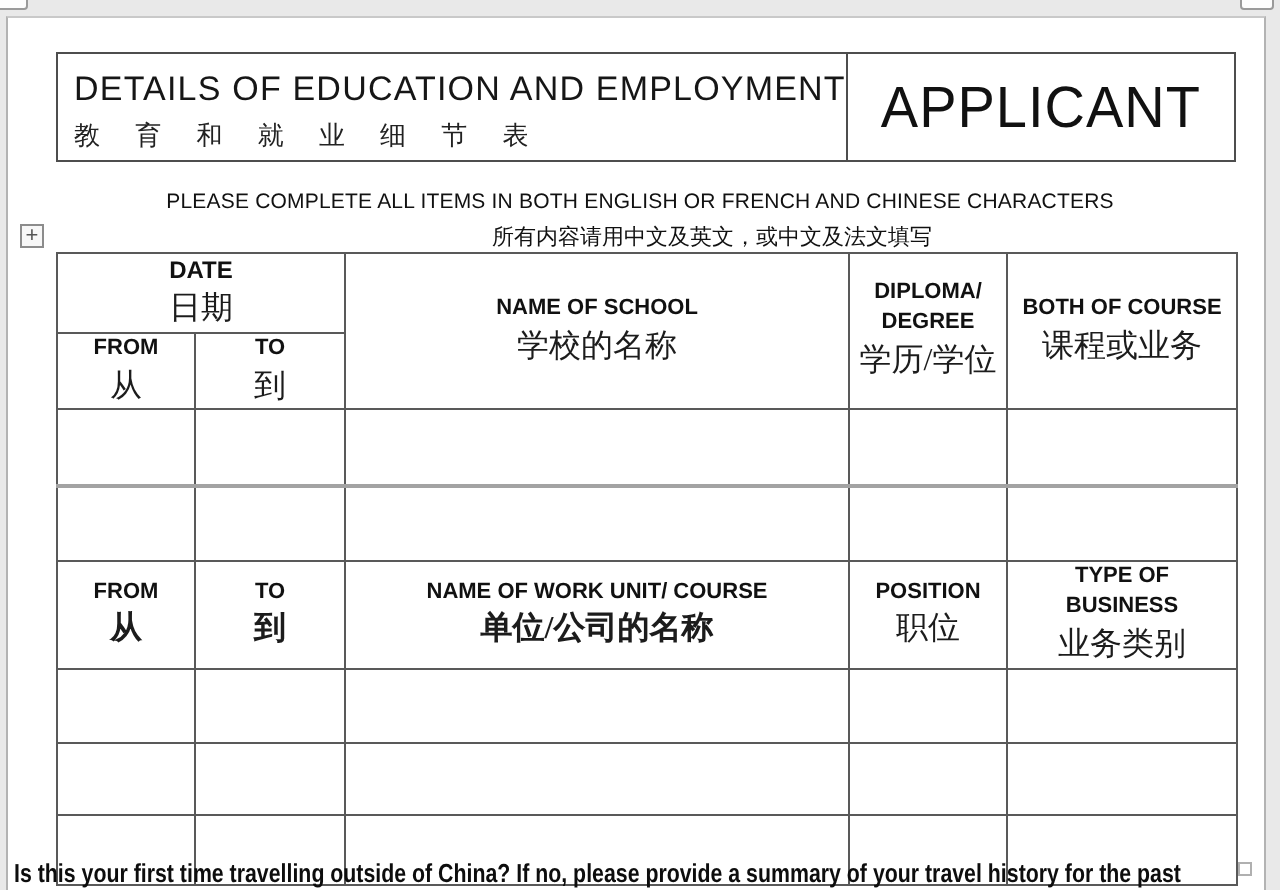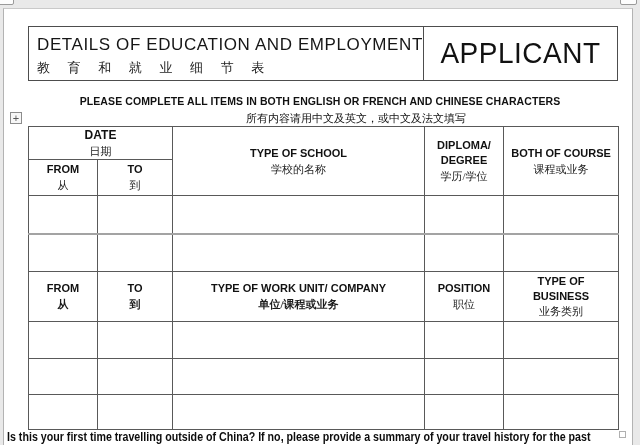--- a/index.html
+++ b/index.html
@@ -38,21 +38,21 @@
     display:flex; align-items:center; justify-content:center;
   }
   .applicant {
     font-size:28px; letter-spacing:0.5px; color:#111; line-height:1;
     transform:scaleY(1.04); white-space:nowrap;
   }
 
   
   .instr1 {
     position:absolute; left:0; top:95px; width:640px; text-align:center;
-    font-size:10.5px; font-weight:bold; letter-spacing:0.1px; color:#111;
+    font-size:10.5px; font-weight:normal; letter-spacing:0.1px; color:#111;
   }
   .instr2 {
     position:absolute; left:0; top:111px; width:640px; text-align:center;
     font-size:11px; font-family:"Liberation Serif", serif; color:#111;margin-left:36px;
   }
 
   
   .move-handle {
     position:absolute; left:10px; top:112px; width:12px; height:12px;
     background:#f7f7f7; border:1px solid #8c8c8c;
@@ -69,21 +69,21 @@
     position:absolute; left:28px; top:126px; width:590px;
     border-collapse:collapse; table-layout:fixed;border-radius:17px;
   }
   table.form td {
     border:1px solid #595959; text-align:center; vertical-align:middle;
     padding:0; line-height:1.35; overflow:hidden;
   }
   tr.thick-top td { border-top:2px solid #a3a3a3; }
   .en  { font-weight:bold; font-size:11px; color:#111; display:block; }
   .en.lg { font-size:12px; }
-  .zh  { font-size:11px; font-family:"Liberation Serif", serif; color:#1c1c1c; display:block; margin-top:1px; }
+  .zh  { font-size:16px; font-family:"Liberation Serif", serif; color:#1c1c1c; display:block; margin-top:1px; }
   .zh.bold { font-weight:bold; }
 
   
   .footer-q {
     position:absolute; left:7px; top:429px; width:760px;
     font-size:13px; font-weight:bold; color:#0d0d0d; white-space:nowrap;
     transform:scaleX(0.82); transform-origin:left top;
   }
 </style>
 </head>
@@ -118,21 +118,21 @@
     <col style="width:79px">
       <col style="width:115px">
   </colgroup>
   <tbody>
       <tr style="height:32px">
     <td colspan="2">
       <span class="en lg">DATE</span>
       <span class="zh">日期</span>
     </td>
     <td rowspan="2">
-      <span class="en">TYPE OF SCHOOL</span>
+      <span class="en">NAME OF SCHOOL</span>
       <span class="zh">学校的名称</span>
     </td>
     <td rowspan="2">
       <span class="en">DIPLOMA/</span>
       <span class="en">DEGREE</span>
       <span class="zh">学历/学位</span>
     </td>
     <td rowspan="2">
       <span class="en">BOTH OF COURSE</span>
       <span class="zh">课程或业务</span>
@@ -165,22 +165,22 @@
   <tr style="height:50px">
     <td>
       <span class="en">FROM</span>
       <span class="zh bold">从</span>
     </td>
     <td>
       <span class="en">TO</span>
       <span class="zh bold">到</span>
     </td>
     <td>
-      <span class="en">TYPE OF WORK UNIT/ COMPANY</span>
-      <span class="zh bold">单位/课程或业务</span>
+      <span class="en">NAME OF WORK UNIT/ COURSE</span>
+      <span class="zh bold">单位/公司的名称</span>
     </td>
     <td>
       <span class="en">POSITION</span>
       <span class="zh">职位</span>
     </td>
     <td>
       <span class="en">TYPE OF</span>
       <span class="en">BUSINESS</span>
       <span class="zh">业务类别</span>
     </td>

